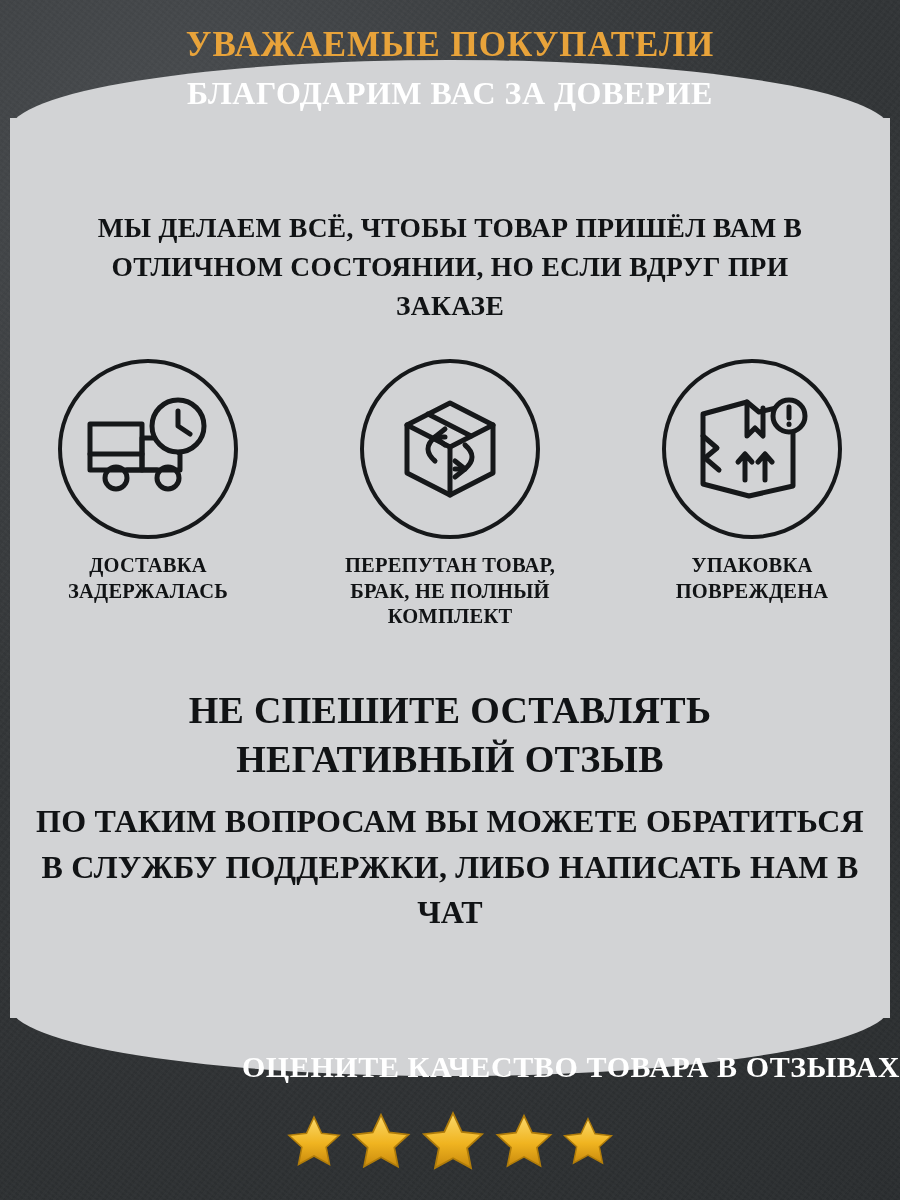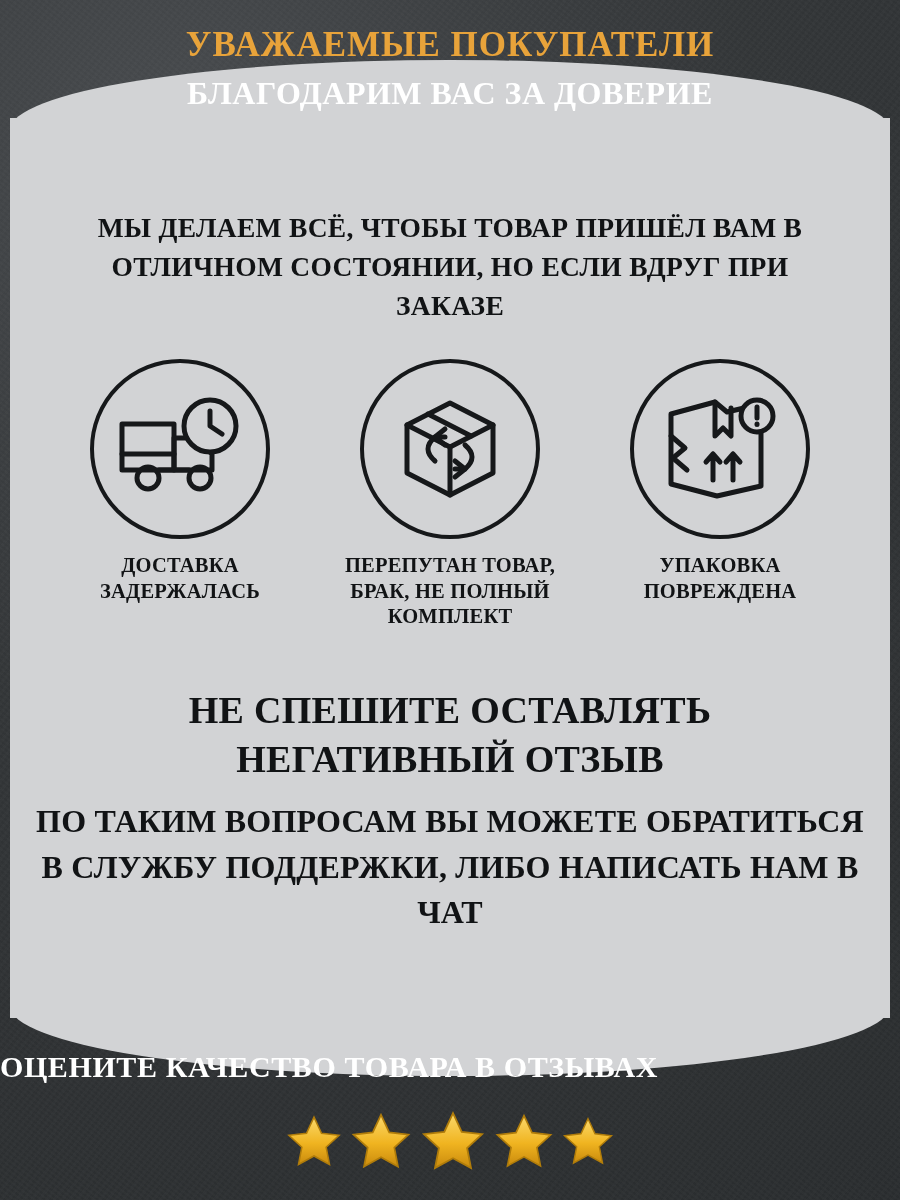--- a/index.html
+++ b/index.html
@@ -111,21 +111,21 @@
     line-height: 1.42;
     letter-spacing: .3px;
     padding: 0 60px;
     margin: 18px;
   }
 
   .icons-row {
     display: flex;
     justify-content: center;
     align-items: flex-start;
-    gap: 40px;
+    gap: 72px;
     margin-top: 34px;
     padding: 0 28px;
   }
   .icon-col {
     width: 230px;
     display: flex;
     flex-direction: column;
     align-items: center;
   }
   .icon-circle {
@@ -164,21 +164,21 @@
     letter-spacing: .2px;
     padding: 0 26px;
   }
 
   
   .footer {
     position: absolute;
     left: 0;
     bottom: 0;
     width: 100%;
-    text-align: left;
+    text-align: right;
     z-index: 7;
     padding-bottom: 18px;
   }
   .footer-text {
     font-size: 30px;
     font-weight: bold;
     color: #ffffff;
     line-height: 1.22;
     letter-spacing: .6px;
   }

